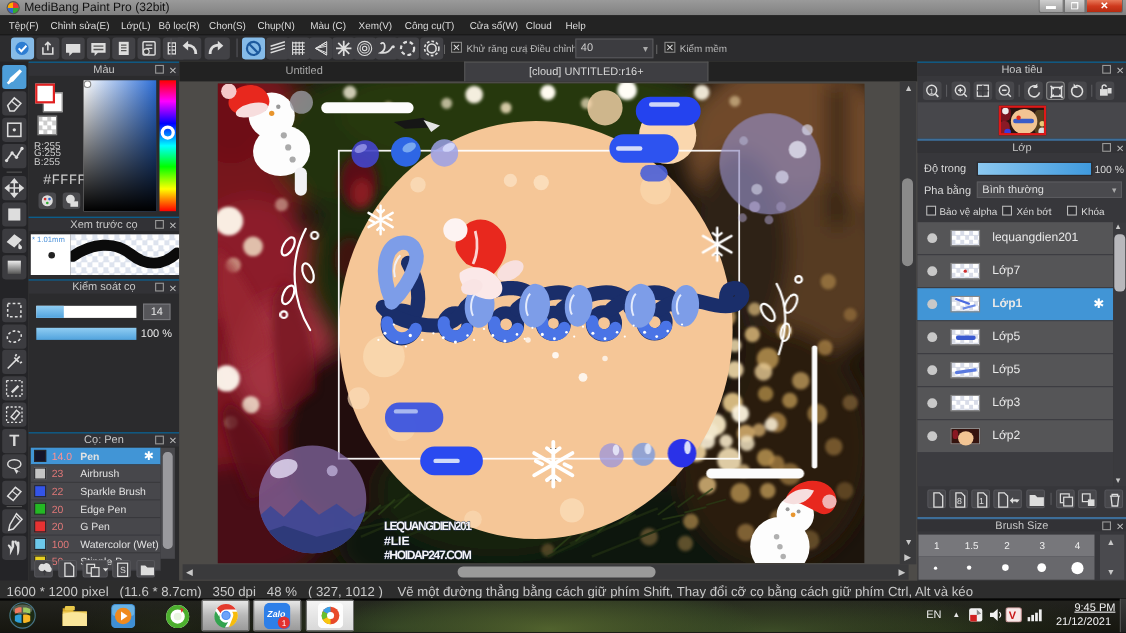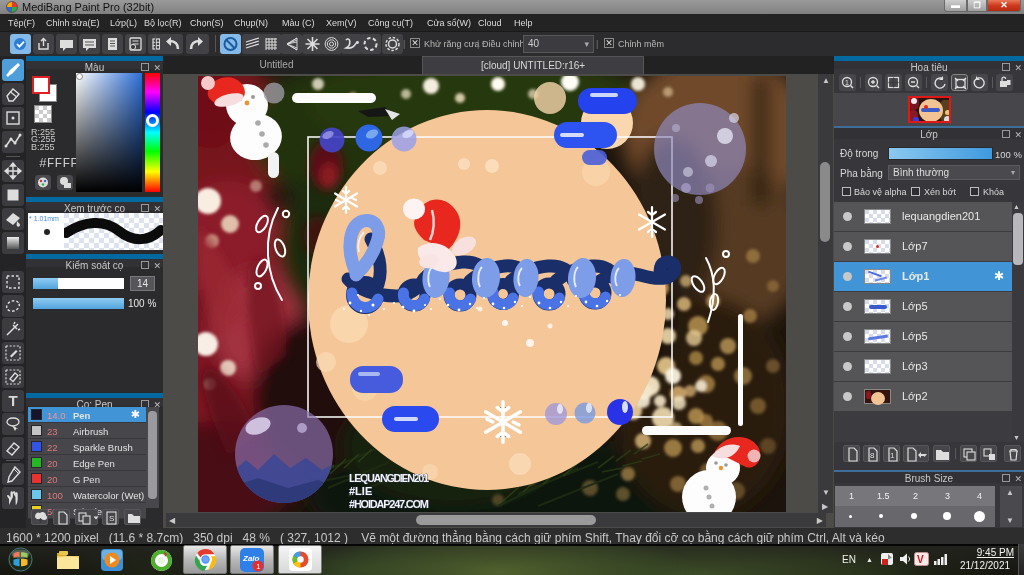--- a/index.html
+++ b/index.html
@@ -32,21 +32,21 @@
 #dd40 { position:absolute; left:523px; top:3px; width:71px; height:18px; background:#3c3c40; border:1px solid #57575b; color:#ccc; font-size:10px; padding:2px 4px; }
 #dd40:after { content:"▾"; position:absolute; right:4px; top:3px; color:#aaa; font-size:9px;}
 
 #main { left:0; top:56px; width:1024px; height:472px; background:#4d4b48; }
 
 #lstrip { position:absolute; left:0; top:0; width:26px; height:472px; background:#242427; }
 .sicon { position:absolute; left:2px; width:22px; height:22px; background:#3c3c40; border-radius:3px; color:#d8d8d8; font-size:13px; line-height:22px; text-align:center; }
 .sicon.sel { background:#4d9ed9; }
 
 #lpanels { position:absolute; left:26px; top:0; width:137px; height:472px; background:#2b2b2d; }
-.ptitle { position:absolute; width:100%; height:13px; background:#323236; color:#c8c8c8; font-size:10px; text-align:center; line-height:13px; border-top:5px solid #0369a1; }
+.ptitle { position:absolute; width:100%; height:13px; background:#323236; color:#c8c8c8; font-size:10px; text-align:center; line-height:13px; border-top:1px solid #0369a1; }
 .ptitle .pic { position:absolute; right:14px; top:2px; width:8px; height:8px; border:1px solid #999; }
 .ptitle .px { position:absolute; right:2px; top:1px; color:#bbb; font-size:9px; }
 .brow { position:absolute; left:0; width:118px; height:16px; background:#47474b; border-bottom:1px solid #38383c; }
 .brow .bsw { position:absolute; left:3px; top:2px; width:11px; height:11px; border:1px solid #26262a; }
 .brow .bnum { position:absolute; left:19px; top:3px; font-size:9.5px; color:#e07878; }
 .brow .bnm { position:absolute; left:45px; top:3px; font-size:9.5px; color:#e2e2e2; white-space:nowrap; }
 .bbt { position:absolute; top:1px; width:17px; height:16px; background:#47474b; border-radius:2px; border:1px solid #55555a; }
 .lbt { position:absolute; width:17px; height:17px; background:#47474b; border-radius:2px; border:1px solid #55555a; }
 .bdot { position:absolute; border-radius:50%; background:#fff; }
 
@@ -181,21 +181,21 @@
         <circle cx="10.5" cy="10" r="6.5" fill="none" stroke="#ddd" stroke-width="1.5" stroke-dasharray="2.5 1.8"></circle>
       </svg></div>
   <div class="tbtxt" style="left:403px;color:#777">|</div>
   <div class="cb" style="left:410px">✕</div>
   <div class="tbtxt" style="left:424px">Khử răng cưa</div>
   <div class="tbtxt" style="left:477px;color:#777">|</div>
   <div class="tbtxt" style="left:482px">Điều chỉnh</div>
   <div id="dd40">40</div>
   <div class="tbtxt" style="left:596px;color:#777">|</div>
   <div class="cb" style="left:604px">✕</div>
-  <div class="tbtxt" style="left:618px">Chỉnh mềm</div>
+  <div class="tbtxt" style="left:618px">Kiểm mềm</div>
 </div>
 
 <div id="main" class="abs">
   <div id="lstrip">
     <div class="sicon sel" style="top:3px"><svg width="22" height="22" viewBox="0 0 22 22">
           <path d="M5 17l2-5L16 4l2 2-8 9z" fill="#fff"></path>
           <path d="M5 17l2.5-2.5" stroke="#fff" stroke-width="2.5"></path>
         </svg></div>
     <div class="sicon" style="top:27px"><svg width="22" height="22" viewBox="0 0 22 22">
           <path d="M5 13l6-7 6 5-6 7h-4z" fill="none" stroke="#ddd" stroke-width="1.4"></path>

